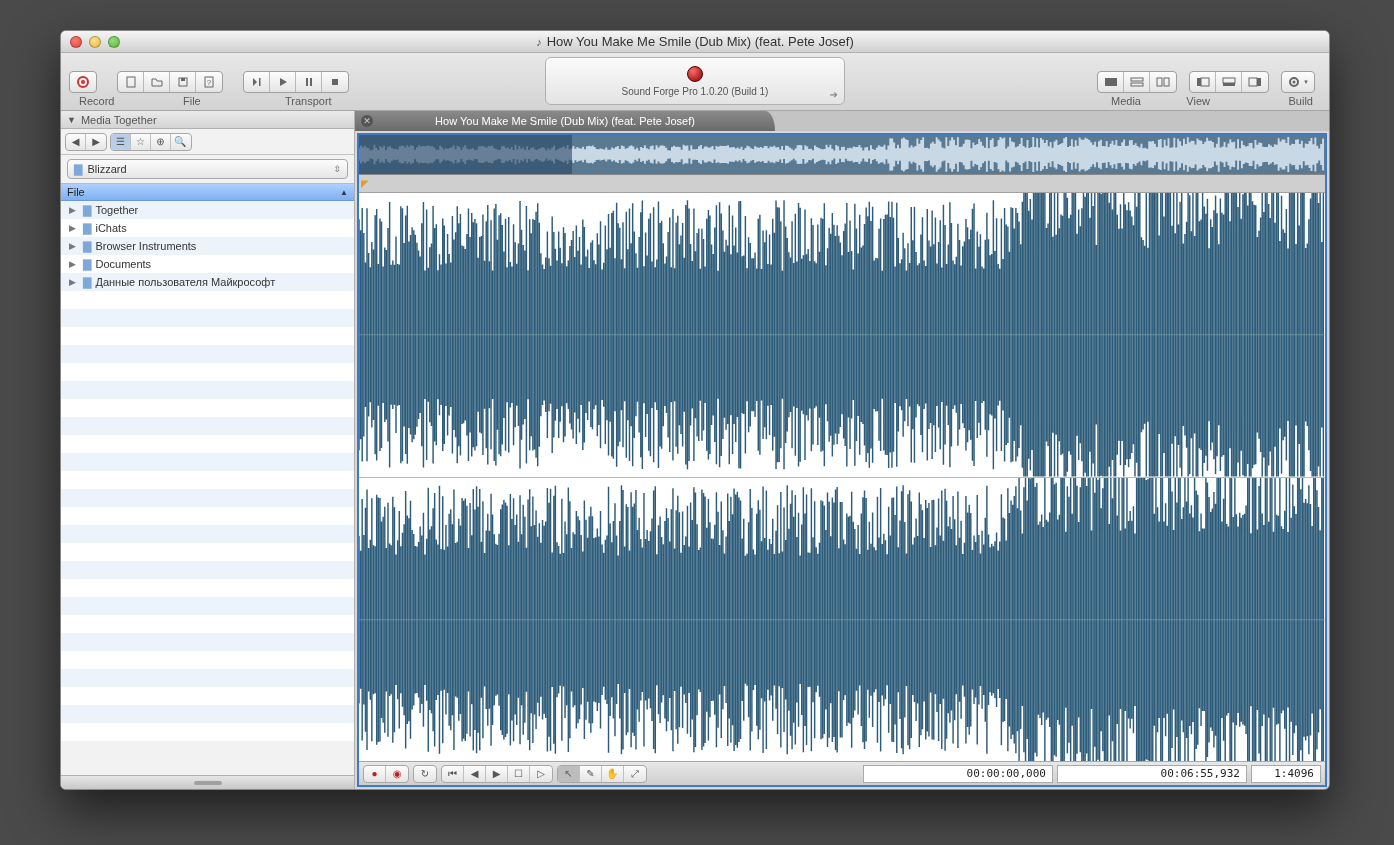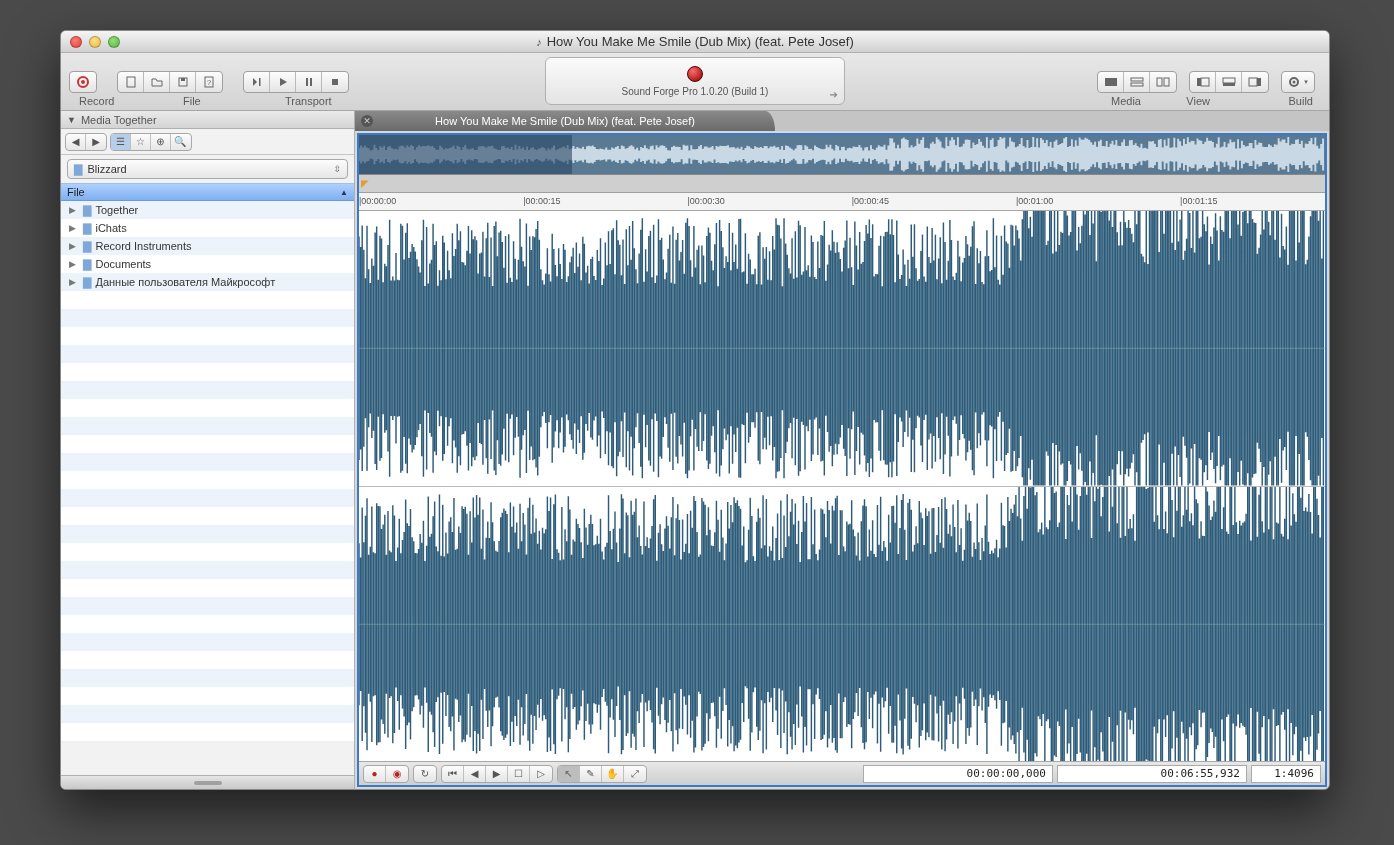--- a/index.html
+++ b/index.html
@@ -244,21 +244,21 @@
             <span>Together</span>
           </div>
         <div class="file-row">
             <span class="arrow">▶</span>
             <span class="folder-icon">▇</span>
             <span>iChats</span>
           </div>
         <div class="file-row">
             <span class="arrow">▶</span>
             <span class="folder-icon">▇</span>
-            <span>Record Instruments</span>
+            <span>Browser Instruments</span>
           </div>
         <div class="file-row">
             <span class="arrow">▶</span>
             <span class="folder-icon">▇</span>
             <span>Documents</span>
           </div>
         <div class="file-row">
             <span class="arrow">▶</span>
             <span class="folder-icon">▇</span>
             <span>Данные пользователя Майкрософт</span>
@@ -303,28 +303,20 @@
       </div>
       <div class="wave-area">
         <div class="overview">
           <svg class="ov-wave" preserveAspectRatio="none" viewBox="0 0 1000 40">
               <path d="M0.0 13.5L0.0 26.5M2.0 10.7L2.0 29.3M4.0 12.9L4.0 27.1M6.0 11.1L6.0 28.9M8.0 12.7L8.0 27.3M10.0 13.7L10.0 26.3M12.0 15.9L12.0 24.1M14.0 15.1L14.0 24.9M16.0 10.1L16.0 29.9M18.0 13.3L18.0 26.7M20.0 15.3L20.0 24.7M22.0 11.5L22.0 28.5M24.0 12.9L24.0 27.1M26.0 10.9L26.0 29.1M28.0 15.4L28.0 24.6M30.0 12.2L30.0 27.8M32.0 11.3L32.0 28.7M34.0 13.3L34.0 26.7M36.0 14.7L36.0 25.3M38.0 14.1L38.0 25.9M40.0 14.8L40.0 25.2M42.0 11.9L42.0 28.1M44.0 10.7L44.0 29.3M46.0 11.2L46.0 28.8M48.0 13.2L48.0 26.8M50.0 10.6L50.0 29.4M52.0 12.2L52.0 27.8M54.0 10.3L54.0 29.7M56.0 11.4L56.0 28.6M58.0 15.2L58.0 24.8M60.0 12.5L60.0 27.5M62.0 10.6L62.0 29.4M64.0 11.7L64.0 28.3M66.0 11.4L66.0 28.6M68.0 11.6L68.0 28.4M70.0 11.2L70.0 28.8M72.0 10.4L72.0 29.6M74.0 11.9L74.0 28.1M76.0 11.2L76.0 28.8M78.0 13.2L78.0 26.8M80.0 15.1L80.0 24.9M82.0 15.2L82.0 24.8M84.0 11.1L84.0 28.9M86.0 12.7L86.0 27.3M88.0 14.8L88.0 25.2M90.0 13.7L90.0 26.3M92.0 14.1L92.0 25.9M94.0 13.3L94.0 26.7M96.0 12.5L96.0 27.5M98.0 10.8L98.0 29.2M100.0 14.4L100.0 25.6M102.0 11.0L102.0 29.0M104.0 12.4L104.0 27.6M106.0 15.5L106.0 24.5M108.0 12.6L108.0 27.4M110.0 10.3L110.0 29.7M112.0 14.1L112.0 25.9M114.0 14.9L114.0 25.1M116.0 14.1L116.0 25.9M118.0 13.7L118.0 26.3M120.0 15.5L120.0 24.5M122.0 15.2L122.0 24.8M124.0 11.8L124.0 28.2M126.0 11.6L126.0 28.4M128.0 11.2L128.0 28.8M130.0 12.0L130.0 28.0M132.0 13.0L132.0 27.0M134.0 11.5L134.0 28.5M136.0 11.6L136.0 28.4M138.0 11.1L138.0 28.9M140.0 13.7L140.0 26.3M142.0 14.3L142.0 25.7M144.0 15.3L144.0 24.7M146.0 15.2L146.0 24.8M148.0 11.5L148.0 28.5M150.0 11.2L150.0 28.8M152.0 13.6L152.0 26.4M154.0 12.7L154.0 27.3M156.0 14.3L156.0 25.7M158.0 12.3L158.0 27.7M160.0 15.4L160.0 24.6M162.0 10.1L162.0 29.9M164.0 14.8L164.0 25.2M166.0 11.2L166.0 28.8M168.0 14.0L168.0 26.0M170.0 12.7L170.0 27.3M172.0 15.4L172.0 24.6M174.0 11.7L174.0 28.3M176.0 15.5L176.0 24.5M178.0 13.7L178.0 26.3M180.0 12.5L180.0 27.5M182.0 14.6L182.0 25.4M184.0 15.4L184.0 24.6M186.0 14.0L186.0 26.0M188.0 13.5L188.0 26.5M190.0 12.2L190.0 27.8M192.0 13.7L192.0 26.3M194.0 15.8L194.0 24.2M196.0 13.5L196.0 26.5M198.0 15.0L198.0 25.0M200.0 13.0L200.0 27.0M202.0 10.8L202.0 29.2M204.0 15.6L204.0 24.4M206.0 14.5L206.0 25.5M208.0 13.6L208.0 26.4M210.0 12.8L210.0 27.2M212.0 11.8L212.0 28.2M214.0 13.5L214.0 26.5M216.0 10.2L216.0 29.8M218.0 14.5L218.0 25.5M220.0 13.8L220.0 26.2M222.0 11.3L222.0 28.7M224.0 14.0L224.0 26.0M226.0 12.2L226.0 27.8M228.0 13.5L228.0 26.5M230.0 13.9L230.0 26.1M232.0 12.1L232.0 27.9M234.0 14.5L234.0 25.5M236.0 11.6L236.0 28.4M238.0 11.0L238.0 29.0M240.0 11.6L240.0 28.4M242.0 10.7L242.0 29.3M244.0 12.4L244.0 27.6M246.0 14.4L246.0 25.6M248.0 14.6L248.0 25.4M250.0 13.8L250.0 26.2M252.0 14.4L252.0 25.6M254.0 14.9L254.0 25.1M256.0 12.7L256.0 27.3M258.0 15.0L258.0 25.0M260.0 15.0L260.0 25.0M262.0 12.7L262.0 27.3M264.0 13.9L264.0 26.1M266.0 12.4L266.0 27.6M268.0 11.2L268.0 28.8M270.0 14.4L270.0 25.6M272.0 10.7L272.0 29.3M274.0 11.6L274.0 28.4M276.0 14.1L276.0 25.9M278.0 13.4L278.0 26.6M280.0 11.6L280.0 28.4M282.0 10.5L282.0 29.5M284.0 11.9L284.0 28.1M286.0 14.6L286.0 25.4M288.0 13.1L288.0 26.9M290.0 15.8L290.0 24.2M292.0 12.2L292.0 27.8M294.0 13.3L294.0 26.7M296.0 10.4L296.0 29.6M298.0 13.7L298.0 26.3M300.0 14.7L300.0 25.3M302.0 11.5L302.0 28.5M304.0 10.7L304.0 29.3M306.0 14.8L306.0 25.2M308.0 10.4L308.0 29.6M310.0 12.8L310.0 27.2M312.0 11.1L312.0 28.9M314.0 10.6L314.0 29.4M316.0 11.4L316.0 28.6M318.0 13.1L318.0 26.9M320.0 15.7L320.0 24.3M322.0 16.0L322.0 24.0M324.0 12.3L324.0 27.7M326.0 11.1L326.0 28.9M328.0 12.1L328.0 27.9M330.0 12.1L330.0 27.9M332.0 12.4L332.0 27.6M334.0 15.2L334.0 24.8M336.0 10.1L336.0 29.9M338.0 11.0L338.0 29.0M340.0 10.8L340.0 29.2M342.0 15.8L342.0 24.2M344.0 10.5L344.0 29.5M346.0 14.5L346.0 25.5M348.0 14.7L348.0 25.3M350.0 14.3L350.0 25.7M352.0 11.6L352.0 28.4M354.0 10.2L354.0 29.8M356.0 14.0L356.0 26.0M358.0 11.8L358.0 28.2M360.0 11.9L360.0 28.1M362.0 13.0L362.0 27.0M364.0 12.5L364.0 27.5M366.0 11.4L366.0 28.6M368.0 14.9L368.0 25.1M370.0 11.2L370.0 28.8M372.0 12.0L372.0 28.0M374.0 11.1L374.0 28.9M376.0 11.4L376.0 28.6M378.0 11.2L378.0 28.8M380.0 11.2L380.0 28.8M382.0 10.6L382.0 29.4M384.0 12.7L384.0 27.3M386.0 12.6L386.0 27.4M388.0 12.4L388.0 27.6M390.0 13.8L390.0 26.2M392.0 12.8L392.0 27.2M394.0 14.1L394.0 25.9M396.0 12.1L396.0 27.9M398.0 15.4L398.0 24.6M400.0 13.4L400.0 26.6M402.0 11.1L402.0 28.9M404.0 11.9L404.0 28.1M406.0 13.7L406.0 26.3M408.0 14.3L408.0 25.7M410.0 11.6L410.0 28.4M412.0 12.5L412.0 27.5M414.0 13.2L414.0 26.8M416.0 12.3L416.0 27.7M418.0 13.3L418.0 26.7M420.0 11.2L420.0 28.8M422.0 11.3L422.0 28.7M424.0 13.6L424.0 26.4M426.0 11.9L426.0 28.1M428.0 12.1L428.0 27.9M430.0 11.0L430.0 29.0M432.0 12.8L432.0 27.2M434.0 12.3L434.0 27.7M436.0 14.8L436.0 25.2M438.0 11.4L438.0 28.6M440.0 15.3L440.0 24.7M442.0 10.7L442.0 29.3M444.0 11.2L444.0 28.8M446.0 12.7L446.0 27.3M448.0 14.1L448.0 25.9M450.0 15.6L450.0 24.4M452.0 13.9L452.0 26.1M454.0 10.5L454.0 29.5M456.0 10.2L456.0 29.8M458.0 10.5L458.0 29.5M460.0 15.4L460.0 24.6M462.0 10.5L462.0 29.5M464.0 11.9L464.0 28.1M466.0 14.3L466.0 25.7M468.0 14.0L468.0 26.0M470.0 15.7L470.0 24.3M472.0 10.7L472.0 29.3M474.0 12.2L474.0 27.8M476.0 13.3L476.0 26.7M478.0 14.2L478.0 25.8M480.0 14.5L480.0 25.5M482.0 14.3L482.0 25.7M484.0 10.1L484.0 29.9M486.0 12.6L486.0 27.4M488.0 10.1L488.0 29.9M490.0 14.1L490.0 25.9M492.0 15.8L492.0 24.2M494.0 10.2L494.0 29.8M496.0 11.6L496.0 28.4M498.0 15.6L498.0 24.4M500.0 12.2L500.0 27.8M502.0 12.1L502.0 27.9M504.0 15.7L504.0 24.3M506.0 13.6L506.0 26.4M508.0 13.1L508.0 26.9M510.0 13.5L510.0 26.5M512.0 11.8L512.0 28.2M514.0 12.2L514.0 27.8M516.0 12.4L516.0 27.6M518.0 10.3L518.0 29.7M520.0 12.7L520.0 27.3M522.0 16.0L522.0 24.0M524.0 12.7L524.0 27.3M526.0 12.3L526.0 27.7M528.0 15.8L528.0 24.2M530.0 10.4L530.0 29.6M532.0 14.4L532.0 25.6M534.0 15.3L534.0 24.7M536.0 13.0L536.0 27.0M538.0 10.5L538.0 29.5M540.0 11.9L540.0 28.1M542.0 12.0L542.0 28.0M544.0 10.1L544.0 29.9M546.0 15.2L546.0 24.8M548.0 10.7L548.0 29.3M550.0 3.3L550.0 36.7M552.0 3.5L552.0 36.5M554.0 7.7L554.0 32.3M556.0 13.6L556.0 26.4M558.0 9.9L558.0 30.1M560.0 13.7L560.0 26.3M562.0 3.9L562.0 36.1M564.0 2.6L564.0 37.4M566.0 4.3L566.0 35.7M568.0 5.2L568.0 34.8M570.0 12.7L570.0 27.3M572.0 10.6L572.0 29.4M574.0 12.6L574.0 27.4M576.0 11.2L576.0 28.8M578.0 3.7L578.0 36.3M580.0 8.9L580.0 31.1M582.0 5.0L582.0 35.0M584.0 2.4L584.0 37.6M586.0 13.3L586.0 26.7M588.0 13.2L588.0 26.8M590.0 13.8L590.0 26.2M592.0 8.8L592.0 31.2M594.0 6.8L594.0 33.2M596.0 8.9L596.0 31.1M598.0 2.2L598.0 37.8M600.0 4.7L600.0 35.3M602.0 6.7L602.0 33.3M604.0 12.7L604.0 27.3M606.0 13.9L606.0 26.1M608.0 2.2L608.0 37.8M610.0 11.2L610.0 28.8M612.0 5.6L612.0 34.4M614.0 2.4L614.0 37.6M616.0 4.8L616.0 35.2M618.0 10.6L618.0 29.4M620.0 2.3L620.0 37.7M622.0 12.3L622.0 27.7M624.0 11.9L624.0 28.1M626.0 8.9L626.0 31.1M628.0 4.9L628.0 35.1M630.0 4.6L630.0 35.4M632.0 5.2L632.0 34.8M634.0 13.6L634.0 26.4M636.0 7.7L636.0 32.3M638.0 10.2L638.0 29.8M640.0 9.2L640.0 30.8M642.0 4.2L642.0 35.8M644.0 6.9L644.0 33.1M646.0 10.9L646.0 29.1M648.0 13.0L648.0 27.0M650.0 2.2L650.0 37.8M652.0 13.6L652.0 26.4M654.0 5.1L654.0 34.9M656.0 3.3L656.0 36.7M658.0 12.3L658.0 27.7M660.0 11.6L660.0 28.4M662.0 5.0L662.0 35.0M664.0 2.1L664.0 37.9M666.0 3.5L666.0 36.5M668.0 2.5L668.0 37.5M670.0 13.9L670.0 26.1M672.0 11.8L672.0 28.2M674.0 2.6L674.0 37.4M676.0 6.7L676.0 33.3M678.0 7.4L678.0 32.6M680.0 12.5L680.0 27.5M682.0 11.5L682.0 28.5M684.0 9.3L684.0 30.7M686.0 3.0L686.0 37.0M688.0 11.4L688.0 28.6M690.0 12.7L690.0 27.3M692.0 5.2L692.0 34.8M694.0 13.3L694.0 26.7M696.0 12.4L696.0 27.6M698.0 2.1L698.0 37.9M700.0 12.2L700.0 27.8M702.0 3.4L702.0 36.6M704.0 12.7L704.0 27.3M706.0 3.2L706.0 36.8M708.0 4.8L708.0 35.2M710.0 8.1L710.0 31.9M712.0 5.2L712.0 34.8M714.0 11.6L714.0 28.4M716.0 7.1L716.0 32.9M718.0 13.2L718.0 26.8M720.0 6.7L720.0 33.3M722.0 4.8L722.0 35.2M724.0 10.2L724.0 29.8M726.0 9.2L726.0 30.8M728.0 8.2L728.0 31.8M730.0 3.3L730.0 36.7M732.0 2.1L732.0 37.9M734.0 12.2L734.0 27.8M736.0 11.4L736.0 28.6M738.0 4.3L738.0 35.7M740.0 12.0L740.0 28.0M742.0 5.5L742.0 34.5M744.0 10.9L744.0 29.1M746.0 2.5L746.0 37.5M748.0 4.7L748.0 35.3M750.0 4.8L750.0 35.2M752.0 2.7L752.0 37.3M754.0 3.9L754.0 36.1M756.0 5.1L756.0 34.9M758.0 7.5L758.0 32.5M760.0 10.1L760.0 29.9M762.0 6.8L762.0 33.2M764.0 12.1L764.0 27.9M766.0 6.3L766.0 33.7M768.0 4.8L768.0 35.2M770.0 11.3L770.0 28.7M772.0 11.6L772.0 28.4M774.0 6.2L774.0 33.8M776.0 12.3L776.0 27.7M778.0 8.9L778.0 31.1M780.0 5.9L780.0 34.1M782.0 9.9L782.0 30.1M784.0 5.2L784.0 34.8M786.0 11.0L786.0 29.0M788.0 11.3L788.0 28.7M790.0 7.5L790.0 32.5M792.0 4.5L792.0 35.5M794.0 11.3L794.0 28.7M796.0 10.9L796.0 29.1M798.0 5.3L798.0 34.7M800.0 5.0L800.0 35.0M802.0 10.3L802.0 29.7M804.0 8.5L804.0 31.5M806.0 11.4L806.0 28.6M808.0 12.7L808.0 27.3M810.0 9.1L810.0 30.9M812.0 13.6L812.0 26.4M814.0 13.2L814.0 26.8M816.0 14.0L816.0 26.0M818.0 6.4L818.0 33.6M820.0 6.7L820.0 33.3M822.0 6.2L822.0 33.8M824.0 8.9L824.0 31.1M826.0 12.2L826.0 27.8M828.0 4.9L828.0 35.1M830.0 4.1L830.0 35.9M832.0 12.7L832.0 27.3M834.0 4.9L834.0 35.1M836.0 11.0L836.0 29.0M838.0 3.3L838.0 36.7M840.0 13.2L840.0 26.8M842.0 12.6L842.0 27.4M844.0 2.9L844.0 37.1M846.0 12.9L846.0 27.1M848.0 3.8L848.0 36.2M850.0 6.5L850.0 33.5M852.0 11.0L852.0 29.0M854.0 3.8L854.0 36.2M856.0 9.2L856.0 30.8M858.0 2.4L858.0 37.6M860.0 7.5L860.0 32.5M862.0 5.8L862.0 34.2M864.0 6.2L864.0 33.8M866.0 9.8L866.0 30.2M868.0 3.6L868.0 36.4M870.0 5.4L870.0 34.6M872.0 5.9L872.0 34.1M874.0 9.3L874.0 30.7M876.0 6.9L876.0 33.1M878.0 2.7L878.0 37.3M880.0 6.0L880.0 34.0M882.0 5.8L882.0 34.2M884.0 7.1L884.0 32.9M886.0 12.8L886.0 27.2M888.0 9.1L888.0 30.9M890.0 2.2L890.0 37.8M892.0 12.7L892.0 27.3M894.0 11.7L894.0 28.3M896.0 7.1L896.0 32.9M898.0 12.5L898.0 27.5M900.0 8.6L900.0 31.4M902.0 4.6L902.0 35.4M904.0 7.4L904.0 32.6M906.0 7.0L906.0 33.0M908.0 13.8L908.0 26.2M910.0 4.3L910.0 35.7M912.0 13.6L912.0 26.4M914.0 5.8L914.0 34.2M916.0 10.2L916.0 29.8M918.0 11.7L918.0 28.3M920.0 11.4L920.0 28.6M922.0 8.2L922.0 31.8M924.0 8.1L924.0 31.9M926.0 13.7L926.0 26.3M928.0 5.2L928.0 34.8M930.0 9.9L930.0 30.1M932.0 7.7L932.0 32.3M934.0 8.2L934.0 31.8M936.0 12.0L936.0 28.0M938.0 12.4L938.0 27.6M940.0 12.2L940.0 27.8M942.0 9.5L942.0 30.5M944.0 10.8L944.0 29.2M946.0 12.3L946.0 27.7M948.0 9.4L948.0 30.6M950.0 9.9L950.0 30.1M952.0 3.4L952.0 36.6M954.0 6.6L954.0 33.4M956.0 4.6L956.0 35.4M958.0 4.5L958.0 35.5M960.0 8.2L960.0 31.8M962.0 2.1L962.0 37.9M964.0 10.6L964.0 29.4M966.0 9.1L966.0 30.9M968.0 9.3L968.0 30.7M970.0 4.8L970.0 35.2M972.0 4.4L972.0 35.6M974.0 9.2L974.0 30.8M976.0 6.0L976.0 34.0M978.0 13.1L978.0 26.9M980.0 8.7L980.0 31.3M982.0 9.3L982.0 30.7M984.0 6.1L984.0 33.9M986.0 3.0L986.0 37.0M988.0 9.5L988.0 30.5M990.0 2.5L990.0 37.5M992.0 10.9L992.0 29.1M994.0 13.8L994.0 26.2M996.0 9.2L996.0 30.8M998.0 3.6L998.0 36.4" stroke="#c8d8e4" stroke-width="2"></path>
             </svg>
           <div class="sel"></div>
         </div>
         <div class="markerbar">
           <span class="marker">◤</span>
-        </div>
-        <div class="ruler">
-          <span style="left:0%">|00:00:00</span>
-          <span style="left:17%">|00:00:15</span>
-          <span style="left:34%">|00:00:30</span>
-          <span style="left:51%">|00:00:45</span>
-          <span style="left:68%">|00:01:00</span>
-          <span style="left:85%">|00:01:15</span>
         </div>
         <div class="channels">
           <div class="channel">
               <svg class="wave-svg" preserveAspectRatio="none" viewBox="0 0 1000 200">
                 <path d="M0.0 18.5L0.0 181.5M1.7 26.2L1.7 173.8M3.3 10.6L3.3 189.4M5.0 28.3L5.0 171.7M6.7 49.0L6.7 151.0M8.3 10.7L8.3 189.3M10.0 42.4L10.0 157.6M11.7 52.4L11.7 147.6M13.3 34.6L13.3 165.4M15.0 39.9L15.0 160.1M16.7 15.7L16.7 184.3M18.3 11.3L18.3 188.7M20.0 50.0L20.0 150.0M21.7 18.0L21.7 182.0M23.3 20.1L23.3 179.9M25.0 51.9L25.0 148.1M26.7 38.5L26.7 161.5M28.3 40.2L28.3 159.8M30.0 24.7L30.0 175.3M31.7 6.3L31.7 193.7M33.3 50.6L33.3 149.4M35.0 47.7L35.0 152.3M36.7 50.6L36.7 149.4M38.3 30.6L38.3 169.4M40.0 50.0L40.0 150.0M41.7 50.5L41.7 149.5M43.3 9.3L43.3 190.7M45.0 10.7L45.0 189.3M46.7 35.3L46.7 164.7M48.3 15.9L48.3 184.1M50.0 9.0L50.0 191.0M51.7 34.2L51.7 165.8M53.3 29.6L53.3 170.4M55.0 24.1L55.0 175.9M56.7 26.2L56.7 173.8M58.3 29.5L58.3 170.5M60.0 35.1L60.0 164.9M61.7 40.5L61.7 159.5M63.3 44.8L63.3 155.2M65.0 21.3L65.0 178.7M66.7 6.3L66.7 193.7M68.3 54.6L68.3 145.4M70.0 11.7L70.0 188.3M71.7 52.8L71.7 147.2M73.3 38.2L73.3 161.8M75.0 35.6L75.0 164.4M76.7 9.2L76.7 190.8M78.3 24.7L78.3 175.3M80.0 22.1L80.0 177.9M81.7 54.5L81.7 145.5M83.3 43.2L83.3 156.8M85.0 50.4L85.0 149.6M86.7 18.0L86.7 182.0M88.3 23.0L88.3 177.0M90.0 49.7L90.0 150.3M91.7 28.9L91.7 171.1M93.3 43.1L93.3 156.9M95.0 49.0L95.0 151.0M96.7 16.2L96.7 183.8M98.3 32.8L98.3 167.2M100.0 27.7L100.0 172.3M101.7 9.3L101.7 190.7M103.3 21.3L103.3 178.7M105.0 14.8L105.0 185.2M106.7 37.1L106.7 162.9M108.3 37.6L108.3 162.4M110.0 39.5L110.0 160.5M111.7 29.0L111.7 171.0M113.3 11.0L113.3 189.0M115.0 31.0L115.0 169.0M116.7 14.1L116.7 185.9M118.3 20.6L118.3 179.4M120.0 18.4L120.0 181.6M121.7 21.4L121.7 178.6M123.3 45.6L123.3 154.4M125.0 31.0L125.0 169.0M126.7 30.3L126.7 169.7M128.3 15.2L128.3 184.8M130.0 47.8L130.0 152.2M131.7 19.9L131.7 180.1M133.3 8.5L133.3 191.5M135.0 48.1L135.0 151.9M136.7 19.3L136.7 180.7M138.3 54.7L138.3 145.3M140.0 11.0L140.0 189.0M141.7 7.7L141.7 192.3M143.3 33.0L143.3 167.0M145.0 15.7L145.0 184.3M146.7 14.3L146.7 185.7M148.3 22.5L148.3 177.5M150.0 41.3L150.0 158.7M151.7 18.2L151.7 181.8M153.3 52.3L153.3 147.7M155.0 17.0L155.0 183.0M156.7 48.6L156.7 151.4M158.3 51.8L158.3 148.2M160.0 22.1L160.0 177.9M161.7 34.7L161.7 165.3M163.3 49.9L163.3 150.1M165.0 35.6L165.0 164.4M166.7 5.6L166.7 194.4M168.3 26.0L168.3 174.0M170.0 36.7L170.0 163.3M171.7 40.5L171.7 159.5M173.3 9.1L173.3 190.9M175.0 54.5L175.0 145.5M176.7 18.6L176.7 181.4M178.3 28.4L178.3 171.6M180.0 18.4L180.0 181.6M181.7 19.1L181.7 180.9M183.3 13.2L183.3 186.8M185.0 7.3L185.0 192.7M186.7 21.0L186.7 179.0M188.3 42.5L188.3 157.5M190.0 50.5L190.0 149.5M191.7 53.6L191.7 146.4M193.3 45.5L193.3 154.5M195.0 27.2L195.0 172.8M196.7 46.1L196.7 153.9M198.3 51.4L198.3 148.6M200.0 16.5L200.0 183.5M201.7 27.6L201.7 172.4M203.3 39.4L203.3 160.6M205.0 47.6L205.0 152.4M206.7 27.2L206.7 172.8M208.3 38.6L208.3 161.4M210.0 49.6L210.0 150.4M211.7 24.1L211.7 175.9M213.3 28.2L213.3 171.8M215.0 51.7L215.0 148.3M216.7 47.6L216.7 152.4M218.3 37.4L218.3 162.6M220.0 33.1L220.0 166.9M221.7 26.8L221.7 173.2M223.3 45.2L223.3 154.8M225.0 23.0L225.0 177.0M226.7 40.7L226.7 159.3M228.3 31.0L228.3 169.0M230.0 50.5L230.0 149.5M231.7 18.7L231.7 181.3M233.3 23.9L233.3 176.1M235.0 44.8L235.0 155.2M236.7 39.9L236.7 160.1M238.3 52.9L238.3 147.1M240.0 35.0L240.0 165.0M241.7 33.4L241.7 166.6M243.3 47.4L243.3 152.6M245.0 50.3L245.0 149.7M246.7 28.4L246.7 171.6M248.3 36.4L248.3 163.6M250.0 19.9L250.0 180.1M251.7 54.0L251.7 146.0M253.3 49.2L253.3 150.8M255.0 23.0L255.0 177.0M256.7 39.6L256.7 160.4M258.3 14.8L258.3 185.2M260.0 38.7L260.0 161.3M261.7 14.1L261.7 185.9M263.3 12.5L263.3 187.5M265.0 46.1L265.0 153.9M266.7 6.8L266.7 193.2M268.3 21.4L268.3 178.6M270.0 24.5L270.0 175.5M271.7 46.8L271.7 153.2M273.3 20.7L273.3 179.3M275.0 53.1L275.0 146.9M276.7 13.3L276.7 186.7M278.3 39.6L278.3 160.4M280.0 10.9L280.0 189.1M281.7 35.5L281.7 164.5M283.3 7.2L283.3 192.8M285.0 27.1L285.0 172.9M286.7 42.5L286.7 157.5M288.3 52.7L288.3 147.3M290.0 31.0L290.0 169.0M291.7 13.6L291.7 186.4M293.3 5.3L293.3 194.7M295.0 51.6L295.0 148.4M296.7 27.8L296.7 172.2M298.3 44.1L298.3 155.9M300.0 18.2L300.0 181.8M301.7 14.3L301.7 185.7M303.3 48.3L303.3 151.7M305.0 10.0L305.0 190.0M306.7 52.4L306.7 147.6M308.3 47.0L308.3 153.0M310.0 6.0L310.0 194.0M311.7 21.1L311.7 178.9M313.3 19.5L313.3 180.5M315.0 35.4L315.0 164.6M316.7 49.7L316.7 150.3M318.3 44.8L318.3 155.2M320.0 27.5L320.0 172.5M321.7 17.3L321.7 182.7M323.3 52.3L323.3 147.7M325.0 11.3L325.0 188.7M326.7 53.0L326.7 147.0M328.3 20.9L328.3 179.1M330.0 16.1L330.0 183.9M331.7 36.1L331.7 163.9M333.3 29.9L333.3 170.1M335.0 21.1L335.0 178.9M336.7 45.7L336.7 154.3M338.3 8.5L338.3 191.5M340.0 5.2L340.0 194.8M341.7 10.9L341.7 189.1M343.3 35.9L343.3 164.1M345.0 47.9L345.0 152.1M346.7 11.0L346.7 189.0M348.3 41.1L348.3 158.9M350.0 28.2L350.0 171.8M351.7 25.1L351.7 174.9M353.3 53.4L353.3 146.6M355.0 25.2L355.0 174.8M356.7 32.4L356.7 167.6M358.3 51.9L358.3 148.1M360.0 18.2L360.0 181.8M361.7 12.0L361.7 188.0M363.3 15.8L363.3 184.2M365.0 36.3L365.0 163.7M366.7 43.1L366.7 156.9M368.3 24.3L368.3 175.7M370.0 8.7L370.0 191.3M371.7 54.9L371.7 145.1M373.3 6.5L373.3 193.5M375.0 14.5L375.0 185.5M376.7 26.5L376.7 173.5M378.3 41.5L378.3 158.5M380.0 33.0L380.0 167.0M381.7 37.1L381.7 162.9M383.3 8.7L383.3 191.3M385.0 43.2L385.0 156.8M386.7 15.9L386.7 184.1M388.3 37.1L388.3 162.9M390.0 24.4L390.0 175.6M391.7 42.0L391.7 158.0M393.3 5.8L393.3 194.2M395.0 5.7L395.0 194.3M396.7 44.7L396.7 155.3M398.3 44.1L398.3 155.9M400.0 16.3L400.0 183.7M401.7 53.0L401.7 147.0M403.3 31.2L403.3 168.8M405.0 35.3L405.0 164.7M406.7 46.1L406.7 153.9M408.3 46.1L408.3 153.9M410.0 42.0L410.0 158.0M411.7 53.3L411.7 146.7M413.3 18.1L413.3 181.9M415.0 15.4L415.0 184.6M416.7 53.6L416.7 146.4M418.3 26.4L418.3 173.6M420.0 34.8L420.0 165.2M421.7 26.3L421.7 173.7M423.3 50.0L423.3 150.0M425.0 29.3L425.0 170.7M426.7 50.4L426.7 149.6M428.3 18.2L428.3 181.8M430.0 28.1L430.0 171.9M431.7 5.3L431.7 194.7M433.3 10.1L433.3 189.9M435.0 10.3L435.0 189.7M436.7 20.0L436.7 180.0M438.3 54.9L438.3 145.1M440.0 5.2L440.0 194.8M441.7 23.6L441.7 176.4M443.3 31.8L443.3 168.2M445.0 41.8L445.0 158.2M446.7 45.5L446.7 154.5M448.3 19.9L448.3 180.1M450.0 49.4L450.0 150.6M451.7 14.7L451.7 185.3M453.3 48.4L453.3 151.6M455.0 7.1L455.0 192.9M456.7 10.4L456.7 189.6M458.3 46.4L458.3 153.6M460.0 44.0L460.0 156.0M461.7 11.7L461.7 188.3M463.3 43.2L463.3 156.8M465.0 39.5L465.0 160.5M466.7 47.9L466.7 152.1M468.3 17.8L468.3 182.2M470.0 22.5L470.0 177.5M471.7 48.1L471.7 151.9M473.3 49.6L473.3 150.4M475.0 22.3L475.0 177.7M476.7 41.5L476.7 158.5M478.3 17.5L478.3 182.5M480.0 18.1L480.0 181.9M481.7 7.2L481.7 192.8M483.3 50.9L483.3 149.1M485.0 39.0L485.0 161.0M486.7 24.5L486.7 175.5M488.3 28.8L488.3 171.2M490.0 14.1L490.0 185.9M491.7 22.4L491.7 177.6M493.3 30.4L493.3 169.6M495.0 22.8L495.0 177.2M496.7 30.1L496.7 169.9M498.3 34.9L498.3 165.1M500.0 44.0L500.0 156.0M501.7 26.8L501.7 173.2M503.3 21.5L503.3 178.5M505.0 7.0L505.0 193.0M506.7 41.7L506.7 158.3M508.3 19.4L508.3 180.6M510.0 41.0L510.0 159.0M511.7 54.0L511.7 146.0M513.3 7.6L513.3 192.4M515.0 25.1L515.0 174.9M516.7 42.7L516.7 157.3M518.3 15.3L518.3 184.7M520.0 38.4L520.0 161.6M521.7 37.1L521.7 162.9M523.3 21.8L523.3 178.2M525.0 10.2L525.0 189.8M526.7 16.4L526.7 183.6M528.3 6.2L528.3 193.8M530.0 19.7L530.0 180.3M531.7 9.7L531.7 190.3M533.3 47.7L533.3 152.3M535.0 45.9L535.0 154.1M536.7 46.1L536.7 153.9M538.3 25.3L538.3 174.7M540.0 18.0L540.0 182.0M541.7 54.9L541.7 145.1M543.3 18.4L543.3 181.6M545.0 15.3L545.0 184.7M546.7 15.1L546.7 184.9M548.3 6.0L548.3 194.0M550.0 16.9L550.0 183.1M551.7 6.1L551.7 193.9M553.3 17.4L553.3 182.6M555.0 51.9L555.0 148.1M556.7 6.9L556.7 193.1M558.3 31.7L558.3 168.3M560.0 49.5L560.0 150.5M561.7 46.7L561.7 153.3M563.3 28.0L563.3 172.0M565.0 38.9L565.0 161.1M566.7 54.6L566.7 145.4M568.3 35.5L568.3 164.5M570.0 49.3L570.0 150.7M571.7 9.9L571.7 190.1M573.3 33.4L573.3 166.6M575.0 9.7L575.0 190.3M576.7 41.7L576.7 158.3M578.3 50.9L578.3 149.1M580.0 49.5L580.0 150.5M581.7 29.2L581.7 170.8M583.3 17.1L583.3 182.9M585.0 47.7L585.0 152.3M586.7 51.5L586.7 148.5M588.3 11.3L588.3 188.7M590.0 33.5L590.0 166.5M591.7 37.8L591.7 162.2M593.3 12.4L593.3 187.6M595.0 36.1L595.0 163.9M596.7 17.3L596.7 182.7M598.3 49.8L598.3 150.2M600.0 34.6L600.0 165.4M601.7 19.2L601.7 180.8M603.3 52.6L603.3 147.4M605.0 8.3L605.0 191.7M606.7 22.5L606.7 177.5M608.3 50.0L608.3 150.0M610.0 36.3L610.0 163.7M611.7 6.5L611.7 193.5M613.3 21.1L613.3 178.9M615.0 47.7L615.0 152.3M616.7 50.3L616.7 149.7M618.3 45.0L618.3 155.0M620.0 21.7L620.0 178.3M621.7 33.2L621.7 166.8M623.3 51.1L623.3 148.9M625.0 37.5L625.0 162.5M626.7 34.2L626.7 165.8M628.3 18.3L628.3 181.7M630.0 24.2L630.0 175.8M631.7 32.6L631.7 167.4M633.3 26.0L633.3 174.0M635.0 11.1L635.0 188.9M636.7 7.4L636.7 192.6M638.3 53.2L638.3 146.8M640.0 27.2L640.0 172.8M641.7 38.0L641.7 162.0M643.3 29.1L643.3 170.9M645.0 51.8L645.0 148.2M646.7 53.3L646.7 146.7M648.3 33.0L648.3 167.0M650.0 14.0L650.0 186.0M651.7 32.7L651.7 167.3M653.3 43.9L653.3 156.1M655.0 43.0L655.0 157.0M656.7 5.2L656.7 194.8M658.3 41.0L658.3 159.0M660.0 17.9L660.0 182.1M661.7 50.1L661.7 149.9M663.3 53.5L663.3 146.5M665.0 18.0L665.0 182.0M666.7 46.5L666.7 153.5M668.3 10.6L668.3 189.4M670.0 22.3L670.0 177.7M671.7 23.6L671.7 176.4M673.3 41.4L673.3 158.6M675.0 10.1L675.0 189.9M676.7 10.5L676.7 189.5M678.3 25.1L678.3 174.9M680.0 10.5L680.0 189.5M681.7 14.1L681.7 185.9M683.3 20.1L683.3 179.9M685.0 36.1L685.0 163.9M686.7 6.1L686.7 193.9M688.3 0.0L688.3 200.0M690.0 0.0L690.0 200.0M691.7 0.0L691.7 200.0M693.3 12.5L693.3 187.5M695.0 4.2L695.0 195.8M696.7 18.7L696.7 181.3M698.3 0.0L698.3 200.0M700.0 0.0L700.0 200.0M701.7 0.0L701.7 200.0M703.3 0.0L703.3 200.0M705.0 0.0L705.0 200.0M706.7 0.0L706.7 200.0M708.3 0.0L708.3 200.0M710.0 0.0L710.0 200.0M711.7 24.7L711.7 175.3M713.3 21.6L713.3 178.4M715.0 0.0L715.0 200.0M716.7 0.0L716.7 200.0M718.3 30.9L718.3 169.1M720.0 0.0L720.0 200.0M721.7 29.5L721.7 170.5M723.3 0.0L723.3 200.0M725.0 24.8L725.0 175.2M726.7 15.2L726.7 184.8M728.3 16.1L728.3 183.9M730.0 0.0L730.0 200.0M731.7 0.0L731.7 200.0M733.3 3.3L733.3 196.7M735.0 17.9L735.0 182.1M736.7 15.3L736.7 184.7M738.3 0.0L738.3 200.0M740.0 0.0L740.0 200.0M741.7 0.0L741.7 200.0M743.3 28.8L743.3 171.2M745.0 11.7L745.0 188.3M746.7 23.5L746.7 176.5M748.3 10.8L748.3 189.2M750.0 0.0L750.0 200.0M751.7 2.6L751.7 197.4M753.3 0.0L753.3 200.0M755.0 0.0L755.0 200.0M756.7 17.4L756.7 182.6M758.3 0.0L758.3 200.0M760.0 9.1L760.0 190.9M761.7 0.0L761.7 200.0M763.3 36.7L763.3 163.3M765.0 0.0L765.0 200.0M766.7 0.0L766.7 200.0M768.3 0.6L768.3 199.4M770.0 0.0L770.0 200.0M771.7 0.0L771.7 200.0M773.3 0.0L773.3 200.0M775.0 0.0L775.0 200.0M776.7 6.9L776.7 193.1M778.3 0.0L778.3 200.0M780.0 11.6L780.0 188.4M781.7 0.0L781.7 200.0M783.3 0.0L783.3 200.0M785.0 15.4L785.0 184.6M786.7 25.2L786.7 174.8M788.3 7.9L788.3 192.1M790.0 25.0L790.0 175.0M791.7 0.0L791.7 200.0M793.3 8.2L793.3 191.8M795.0 12.2L795.0 187.8M796.7 6.5L796.7 193.5M798.3 12.4L798.3 187.6M800.0 16.5L800.0 183.5M801.7 22.7L801.7 177.3M803.3 0.0L803.3 200.0M805.0 9.7L805.0 190.3M806.7 0.0L806.7 200.0M808.3 0.0L808.3 200.0M810.0 31.2L810.0 168.8M811.7 33.1L811.7 166.9M813.3 37.3L813.3 162.7M815.0 0.0L815.0 200.0M816.7 38.6L816.7 161.4M818.3 0.0L818.3 200.0M820.0 0.0L820.0 200.0M821.7 0.0L821.7 200.0M823.3 0.0L823.3 200.0M825.0 0.0L825.0 200.0M826.7 0.0L826.7 200.0M828.3 29.9L828.3 170.1M830.0 0.0L830.0 200.0M831.7 0.0L831.7 200.0M833.3 16.5L833.3 183.5M835.0 0.0L835.0 200.0M836.7 0.0L836.7 200.0M838.3 0.0L838.3 200.0M840.0 0.0L840.0 200.0M841.7 23.1L841.7 176.9M843.3 0.0L843.3 200.0M845.0 28.4L845.0 171.6M846.7 0.0L846.7 200.0M848.3 22.2L848.3 177.8M850.0 6.2L850.0 193.8M851.7 0.0L851.7 200.0M853.3 35.6L853.3 164.4M855.0 29.0L855.0 171.0M856.7 20.2L856.7 179.8M858.3 0.0L858.3 200.0M860.0 1.5L860.0 198.5M861.7 27.0L861.7 173.0M863.3 0.0L863.3 200.0M865.0 30.3L865.0 169.7M866.7 0.0L866.7 200.0M868.3 0.0L868.3 200.0M870.0 19.9L870.0 180.1M871.7 18.7L871.7 181.3M873.3 0.0L873.3 200.0M875.0 9.6L875.0 190.4M876.7 14.7L876.7 185.3M878.3 4.0L878.3 196.0M880.0 38.9L880.0 161.1M881.7 18.5L881.7 181.5M883.3 24.0L883.3 176.0M885.0 12.1L885.0 187.9M886.7 1.7L886.7 198.3M888.3 14.2L888.3 185.8M890.0 36.1L890.0 163.9M891.7 3.9L891.7 196.1M893.3 13.9L893.3 186.1M895.0 15.2L895.0 184.8M896.7 0.0L896.7 200.0M898.3 0.0L898.3 200.0M900.0 0.0L900.0 200.0M901.7 19.9L901.7 180.1M903.3 0.0L903.3 200.0M905.0 0.0L905.0 200.0M906.7 0.0L906.7 200.0M908.3 0.0L908.3 200.0M910.0 9.8L910.0 190.2M911.7 0.0L911.7 200.0M913.3 18.1L913.3 181.9M915.0 0.8L915.0 199.2M916.7 0.0L916.7 200.0M918.3 0.0L918.3 200.0M920.0 8.9L920.0 191.1M921.7 0.0L921.7 200.0M923.3 0.0L923.3 200.0M925.0 5.8L925.0 194.2M926.7 8.3L926.7 191.7M928.3 8.7L928.3 191.3M930.0 31.1L930.0 168.9M931.7 26.7L931.7 173.3M933.3 17.2L933.3 182.8M935.0 0.0L935.0 200.0M936.7 13.4L936.7 186.6M938.3 0.0L938.3 200.0M940.0 0.0L940.0 200.0M941.7 7.8L941.7 192.2M943.3 17.7L943.3 182.3M945.0 0.0L945.0 200.0M946.7 0.0L946.7 200.0M948.3 21.0L948.3 179.0M950.0 0.0L950.0 200.0M951.7 0.0L951.7 200.0M953.3 33.8L953.3 166.2M955.0 2.0L955.0 198.0M956.7 25.5L956.7 174.5M958.3 28.1L958.3 171.9M960.0 11.3L960.0 188.7M961.7 39.2L961.7 160.8M963.3 0.0L963.3 200.0M965.0 0.0L965.0 200.0M966.7 0.0L966.7 200.0M968.3 0.0L968.3 200.0M970.0 36.0L970.0 164.0M971.7 0.0L971.7 200.0M973.3 23.0L973.3 177.0M975.0 0.0L975.0 200.0M976.7 0.0L976.7 200.0M978.3 0.0L978.3 200.0M980.0 38.8L980.0 161.2M981.7 35.6L981.7 164.4M983.3 18.5L983.3 181.5M985.0 3.9L985.0 196.1M986.7 0.0L986.7 200.0M988.3 0.0L988.3 200.0M990.0 0.0L990.0 200.0M991.7 0.0L991.7 200.0M993.3 7.1L993.3 192.9M995.0 0.0L995.0 200.0M996.7 34.6L996.7 165.4M998.3 0.0L998.3 200.0" stroke="#2d5c7a" stroke-width="1.50"></path>
                 <line x1="0" x2="1000" y1="100" y2="100" stroke="#8aa" stroke-width="0.5"></line>
               </svg>
             </div>
           <div class="channel">
               <svg class="wave-svg" preserveAspectRatio="none" viewBox="0 0 1000 200">

